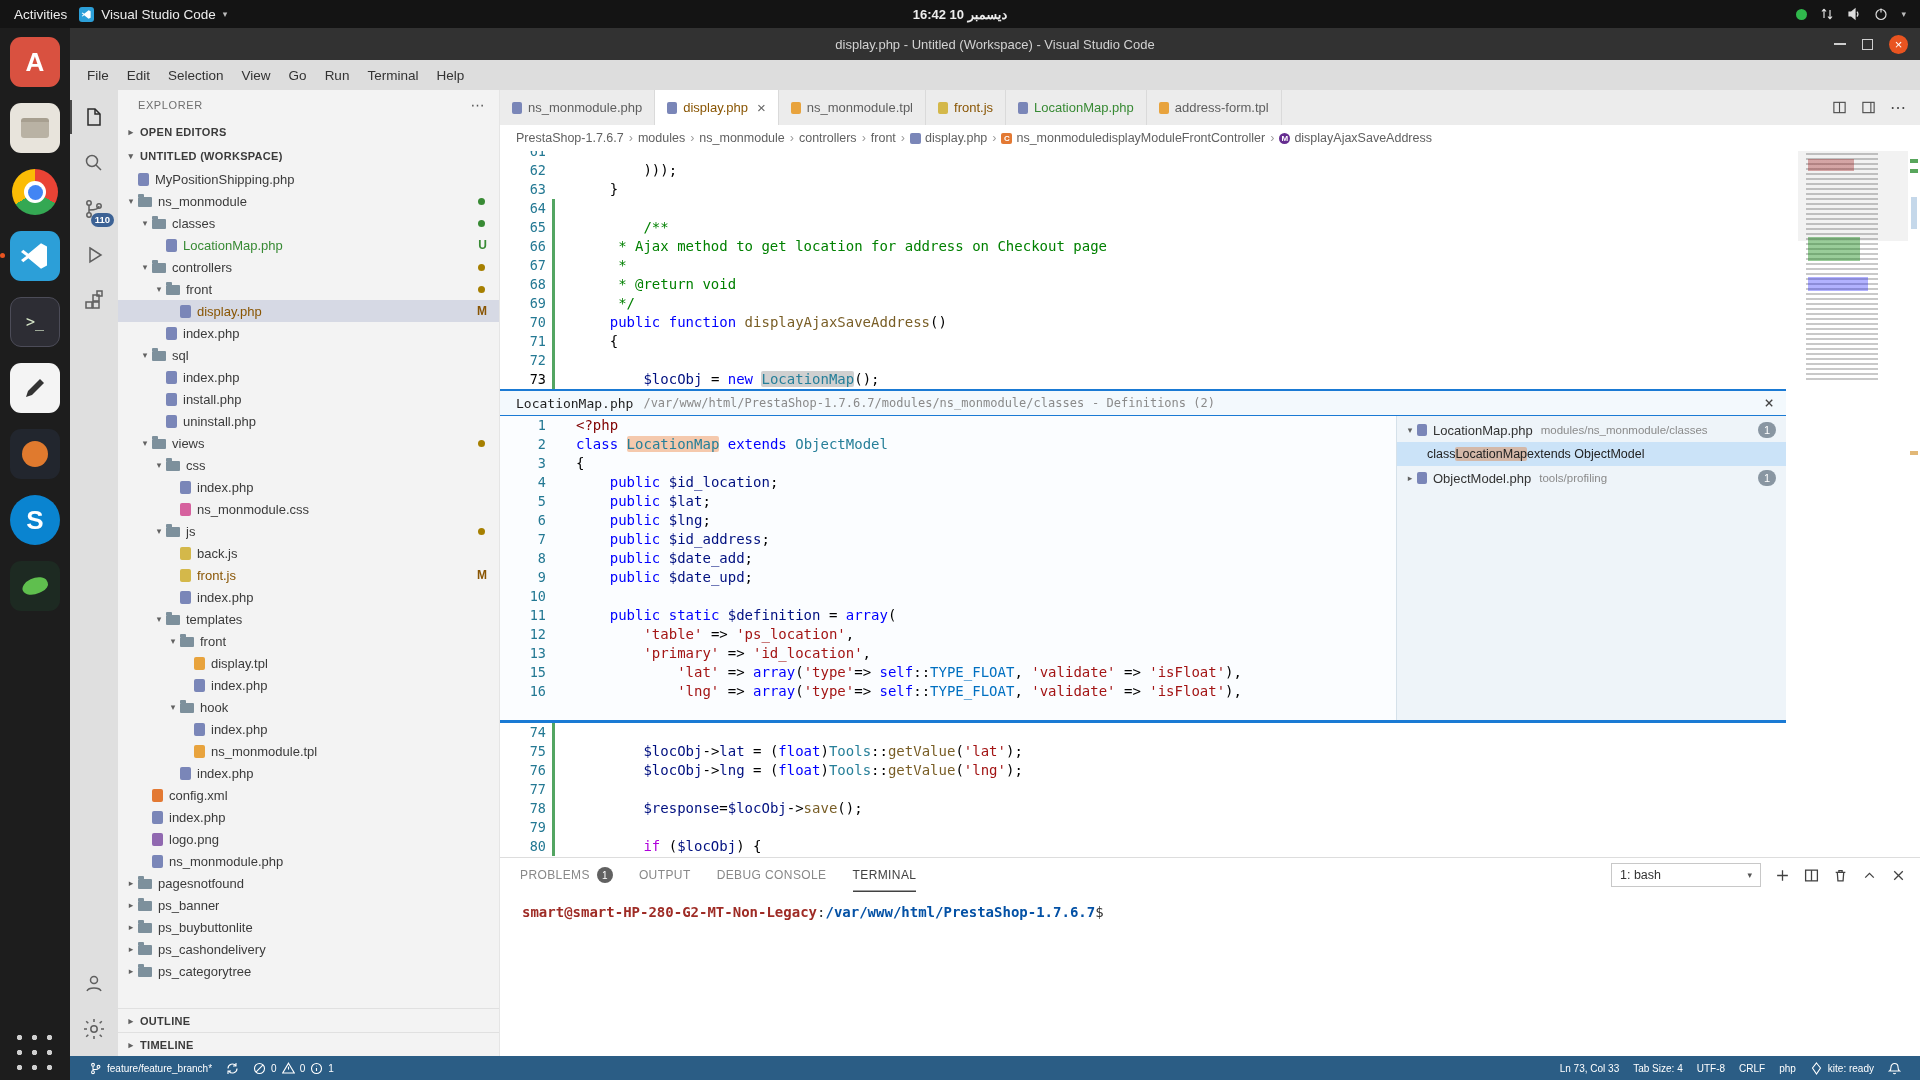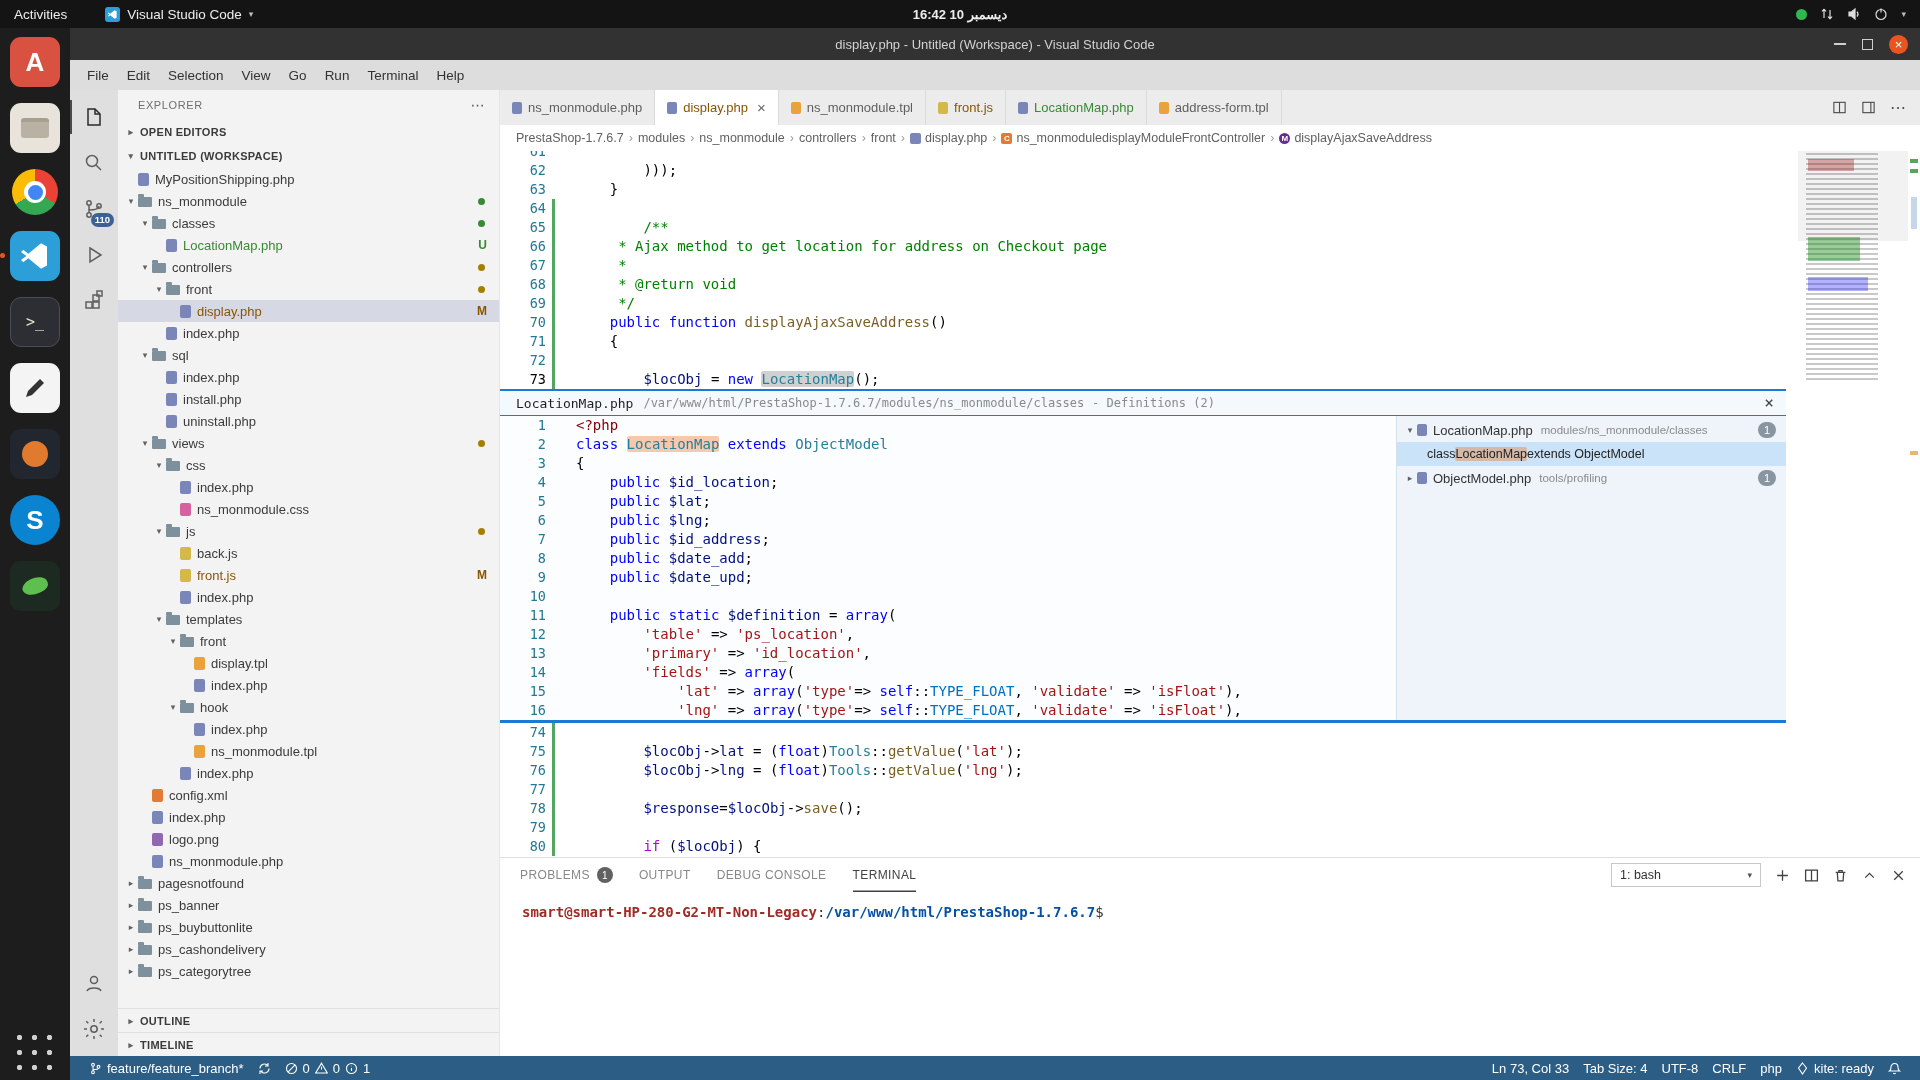--- a/index.html
+++ b/index.html
@@ -2,21 +2,21 @@
 <html><head>
 <meta charset="utf-8">
 <style>
   *{box-sizing:border-box;margin:0;padding:0}
   html,body{background:#000}
   body{font-family:"Liberation Sans",sans-serif}
   .screen{width:1920px;height:1080px;position:relative;overflow:hidden;background:#000}
 
   
   .gnome-bar{height:28px;background:#141414;color:#ededed;display:flex;align-items:center;padding:0 14px;font-size:13.5px;position:relative}
-  .gb-left{display:flex;gap:38px}
+  .gb-left{display:flex;gap:12px}
   .gb-app{display:flex;align-items:center;gap:7px}
   .gb-vsc{width:15px;height:15px;background:#2c9fd8;border-radius:3px;display:flex;align-items:center;justify-content:center}
   .gb-vsc svg{width:11px;height:11px;fill:#fff}
   .gb-clock{position:absolute;left:50%;transform:translateX(-50%);font-weight:700;font-size:13px}
   .gb-right{margin-left:auto;display:flex;align-items:center;gap:13px;color:#ddd}
   .gb-right svg{width:14px;height:14px;stroke:#ddd;fill:none;stroke-width:1.2}
   .green-dot{width:11px;height:11px;border-radius:50%;background:#30b84c;display:inline-block}
   .gb-chev{font-size:9px;color:#bbb}
 
   .below{display:flex;height:1052px}
@@ -157,21 +157,21 @@
   .ptab.active{color:#424242;box-shadow:inset 0 -1.5px 0 #424242}
   .pcount{background:#616161;color:#fff;border-radius:50%;width:16px;height:16px;font-size:10px;display:flex;align-items:center;justify-content:center}
   .panel-right{margin-left:auto;display:flex;align-items:center;gap:14px;color:#424242}
   .panel-right svg{width:15px;height:15px;stroke:currentColor;fill:none;stroke-width:1.2}
   .shell-select{border:1px solid #c8c8c8;background:#fff;height:24px;display:flex;align-items:center;padding:0 8px;font-size:12.5px;min-width:150px;justify-content:space-between;color:#333;gap:10px}
   .terminal{flex:1;padding:12px 11px 0 22px;font-family:"DejaVu Sans Mono",monospace;font-size:14px;color:#333}
   .t-user{color:#9e2b25;font-weight:700}
   .t-path{color:#0451a5;font-weight:700}
 
   
-  .statusbar{height:24px;background:#2b5d85;color:#fff;display:flex;align-items:center;padding:0 12px;font-size:13px;flex:none}
+  .statusbar{height:24px;background:#2b5d85;color:#fff;display:flex;align-items:center;padding:0 12px;font-size:10px;flex:none}
   .st-item{display:flex;align-items:center;gap:5px;padding:0 7px}
   .st-right{margin-left:auto;display:flex;align-items:center}
   .statusbar svg{width:13px;height:13px;stroke:#fff;fill:none;stroke-width:1.1}
 </style>
 </head>
 <body>
 
 <div class="screen">
 
   <div class="gnome-bar">
@@ -727,24 +727,20 @@
                       <span class="gutter">11</span>
                       <span class="code-text"><span class="pl">    </span><span class="kw">public</span><span class="pl"> </span><span class="kw">static</span><span class="pl"> </span><span class="var">$definition</span><span class="pl"> = </span><span class="kw">array</span><span class="pl">(</span></span>
                     </div>
                     <div class="code-line">
                       <span class="gutter">12</span>
                       <span class="code-text"><span class="pl">        </span><span class="str">'table'</span><span class="pl"> =&gt; </span><span class="str">'ps_location'</span><span class="pl">,</span></span>
                     </div>
                     <div class="code-line">
                       <span class="gutter">13</span>
                       <span class="code-text"><span class="pl">        </span><span class="str">'primary'</span><span class="pl"> =&gt; </span><span class="str">'id_location'</span><span class="pl">,</span></span>
-                    </div>
-                    <div class="code-line">
-                      <span class="gutter">14</span>
-                      <span class="code-text"><span class="pl">        </span><span class="str">'fields'</span><span class="pl"> =&gt; </span><span class="kw">array</span><span class="pl">(</span></span>
                     </div>
                     <div class="code-line">
                       <span class="gutter">15</span>
                       <span class="code-text"><span class="pl">            </span><span class="str">'lat'</span><span class="pl"> =&gt; </span><span class="kw">array</span><span class="pl">(</span><span class="str">'type'</span><span class="pl">=&gt; </span><span class="kw">self</span><span class="pl">::</span><span class="const">TYPE_FLOAT</span><span class="pl">, </span><span class="str">'validate'</span><span class="pl"> =&gt; </span><span class="str">'isFloat'</span><span class="pl">),</span></span>
                     </div>
                     <div class="code-line">
                       <span class="gutter">16</span>
                       <span class="code-text"><span class="pl">            </span><span class="str">'lng'</span><span class="pl"> =&gt; </span><span class="kw">array</span><span class="pl">(</span><span class="str">'type'</span><span class="pl">=&gt; </span><span class="kw">self</span><span class="pl">::</span><span class="const">TYPE_FLOAT</span><span class="pl">, </span><span class="str">'validate'</span><span class="pl"> =&gt; </span><span class="str">'isFloat'</span><span class="pl">),</span></span>
                     </div>
                   </div>

